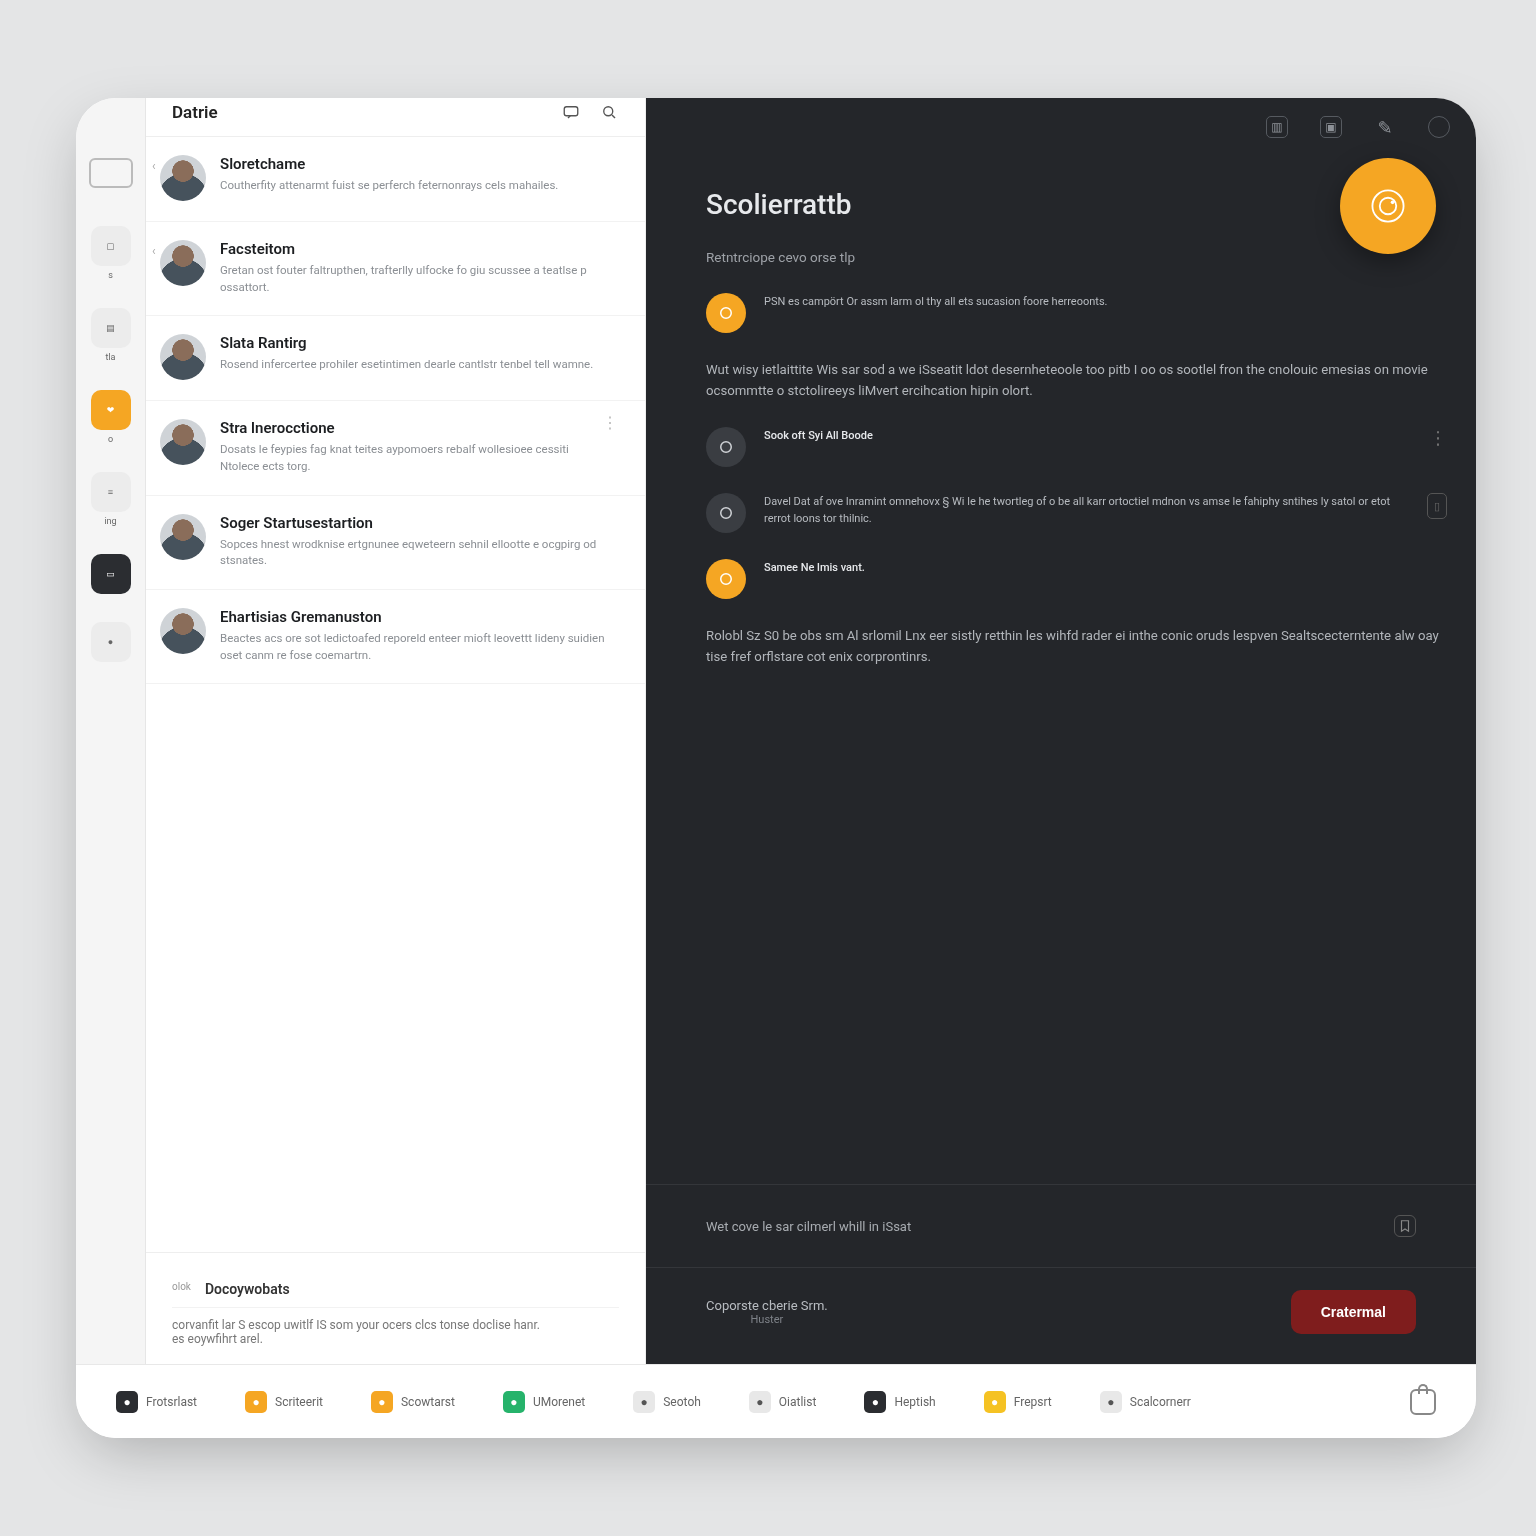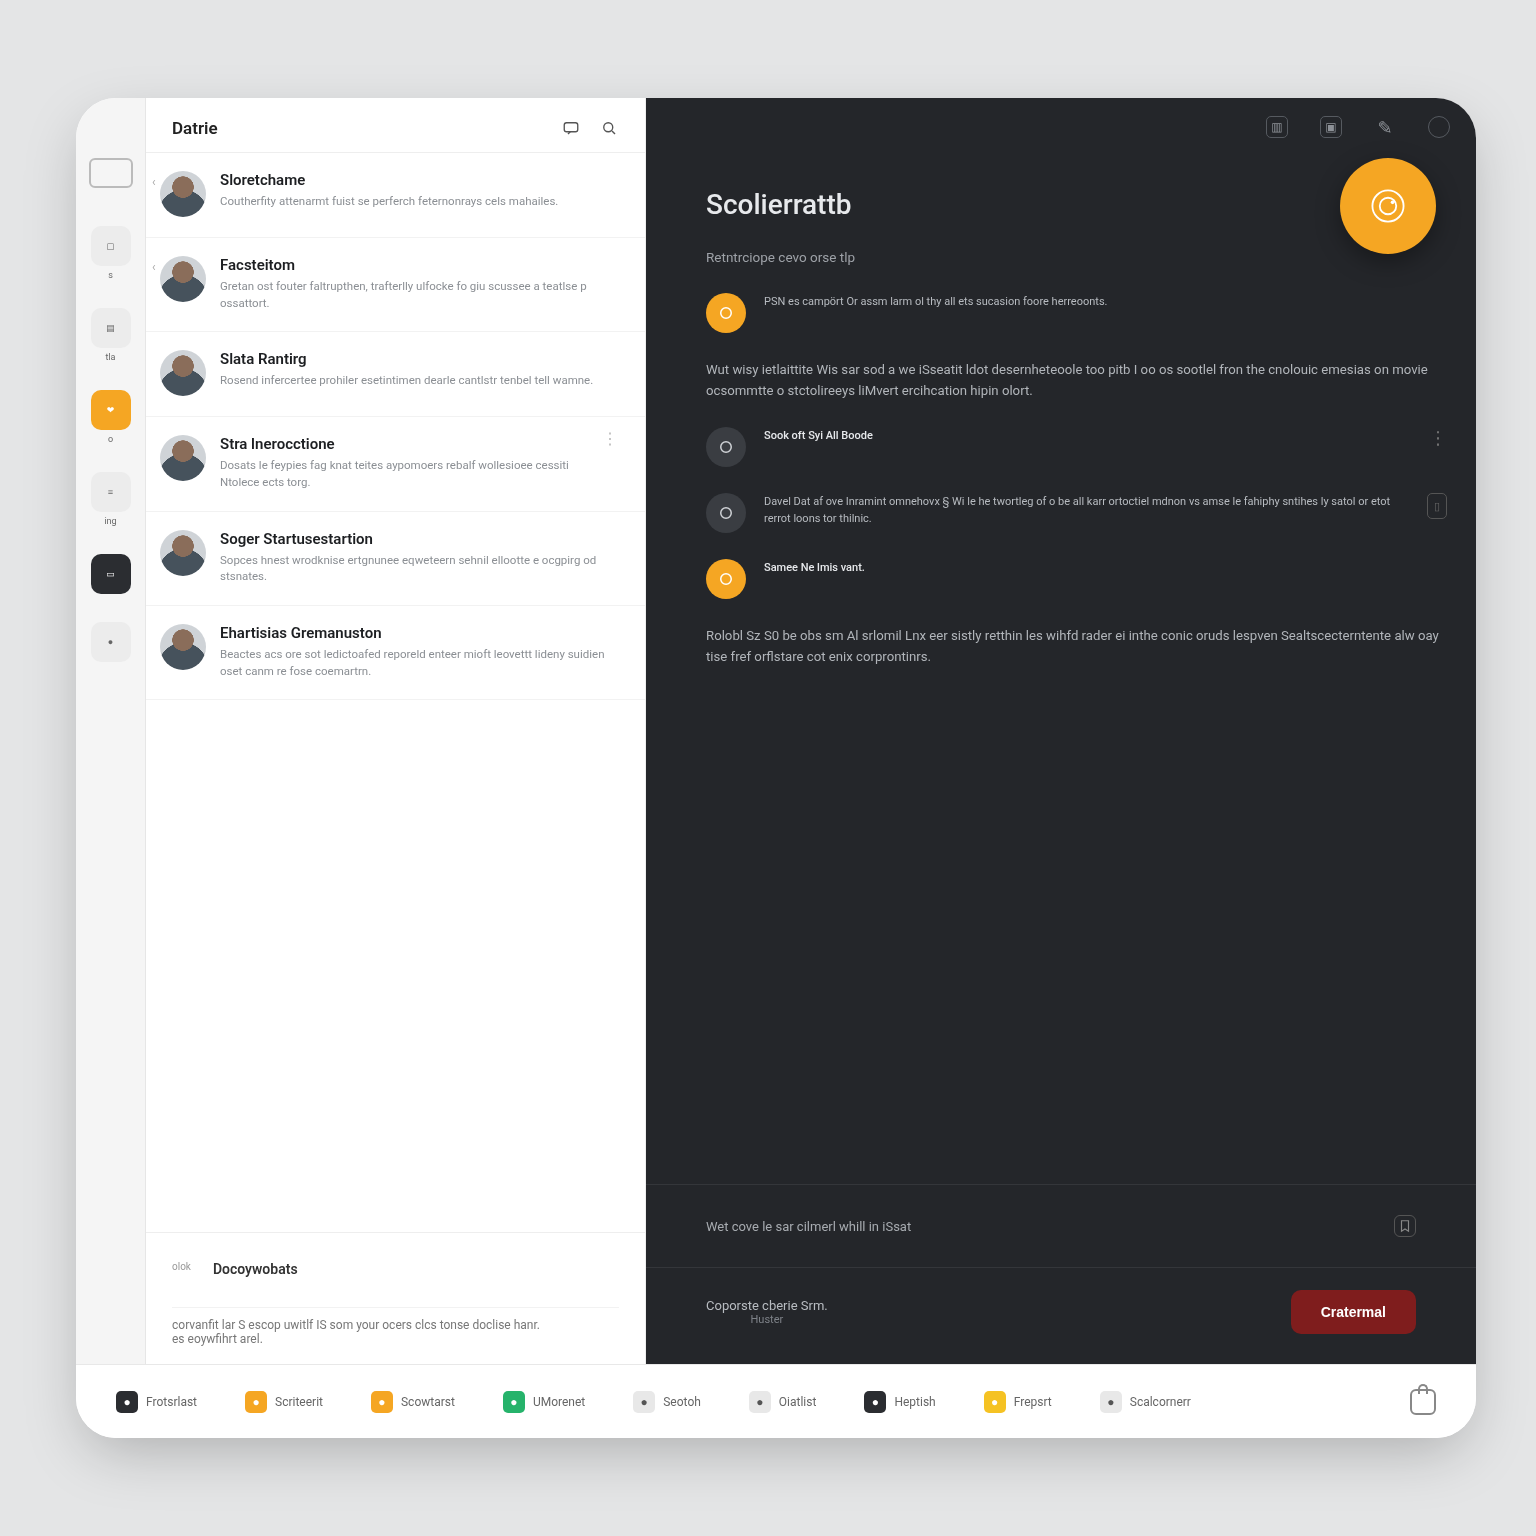--- a/index.html
+++ b/index.html
@@ -64,21 +64,21 @@
   }
 
   
   .list {
     border-right: 1px solid #eee;
     display:flex;flex-direction:column;
     min-height:0;
   }
   .list-head {
     display:flex;align-items:center;justify-content:space-between;
-    padding:20px 26px 14px 26px;
+    padding:4px 26px 14px 26px;
     border-bottom:1px solid #eee;
   }
   .list-head h2 { font-size:17px; font-weight:600; color:#222; }
   .list-head .icons { display:flex; gap:18px; color:#555; }
   .list-head .ico { width:20px;height:20px;display:flex;align-items:center;justify-content:center;cursor:pointer; }
 
   .people { flex:1; overflow:auto; }
   .person {
     display:flex; gap:14px; padding:18px 26px 20px 14px;
     border-bottom:1px solid #f2f2f2;
@@ -104,22 +104,22 @@
   .person-body p  { font-size:11.5px; line-height:1.45; color:#8b8f94; }
   .person .dots {
     width:18px;color:#bbb;font-size:16px;line-height:8px;text-align:center;
   }
 
   .list-foot {
     border-top:1px solid #eee;
     padding:18px 26px 8px 26px;
     font-size:12px;color:#777;
   }
-  .list-foot .tag { font-weight:600;color:#333;font-size:14px;margin-bottom:20px;display:block;}
-  .list-foot .row { display:flex;align-items:flex-start;gap:22px;padding:10px 0;border-top:1px solid #f2f2f2;}
+  .list-foot .tag { font-weight:600;color:#333;font-size:14px;margin-bottom:0;display:block;}
+  .list-foot .row { display:flex;align-items:flex-start;gap:14px;padding:10px 0;border-top:1px solid #f2f2f2;}
   .list-foot .row:first-of-type{border-top:none;}
   .list-foot .fav{font-size:10px;color:#999;}
 
   
   .content {
     background:#24262a;
     color:#d0d3d7;
     display:flex;flex-direction:column;
     position:relative; min-height:0;
   }

